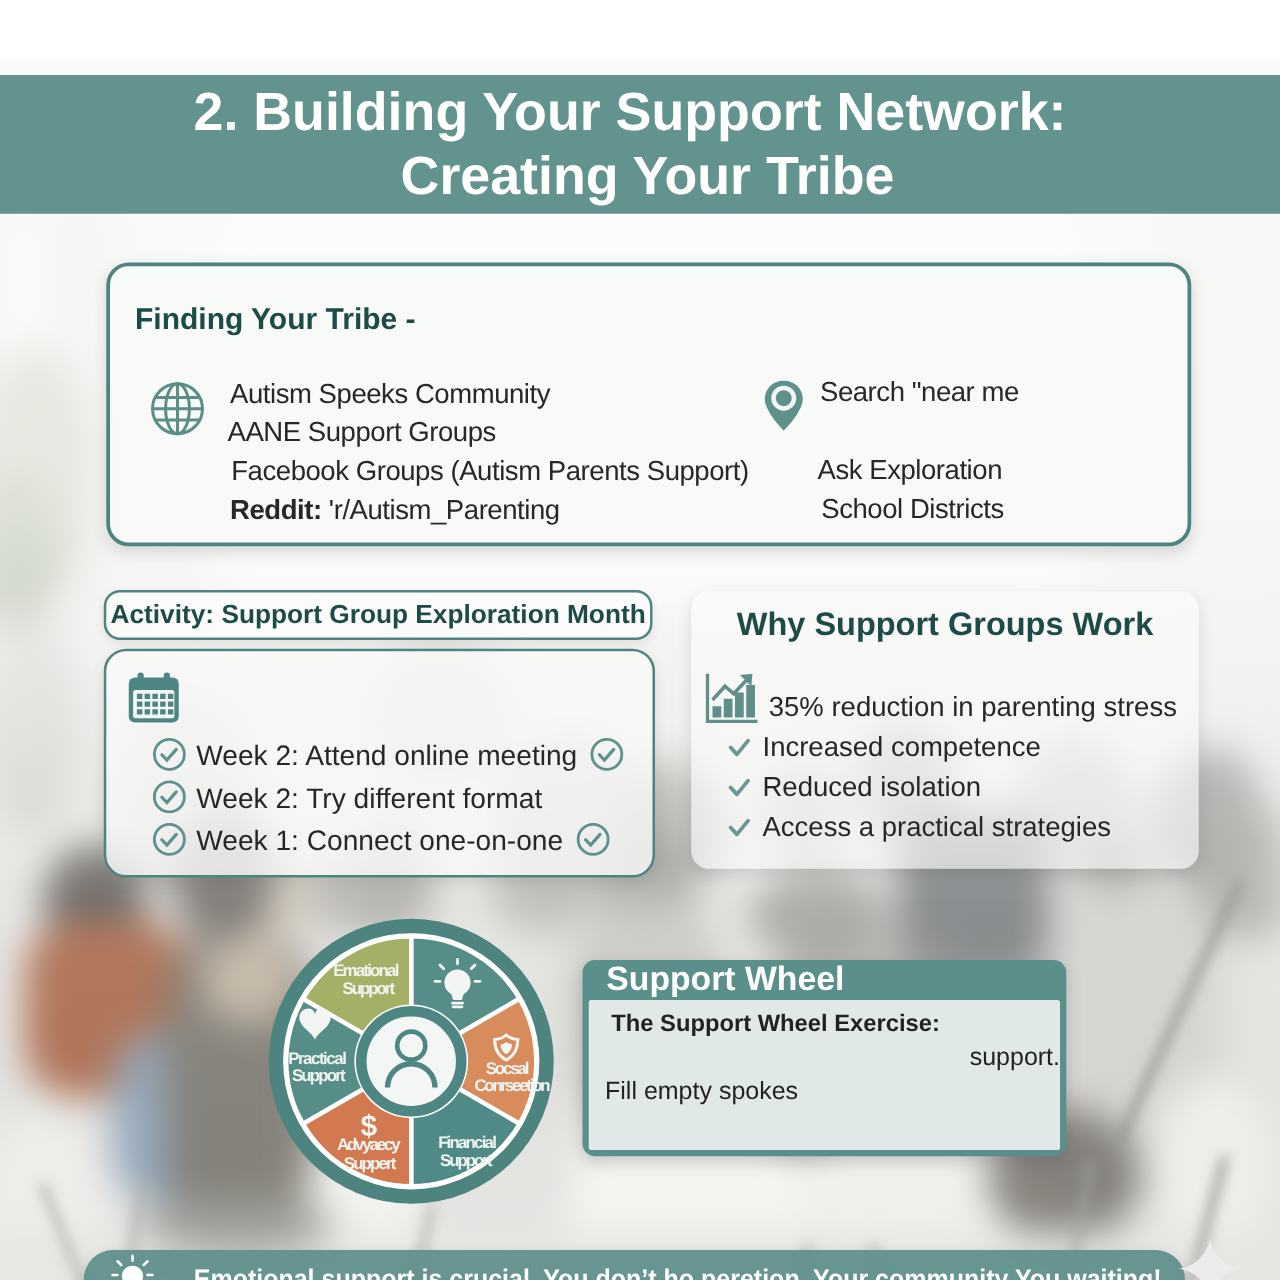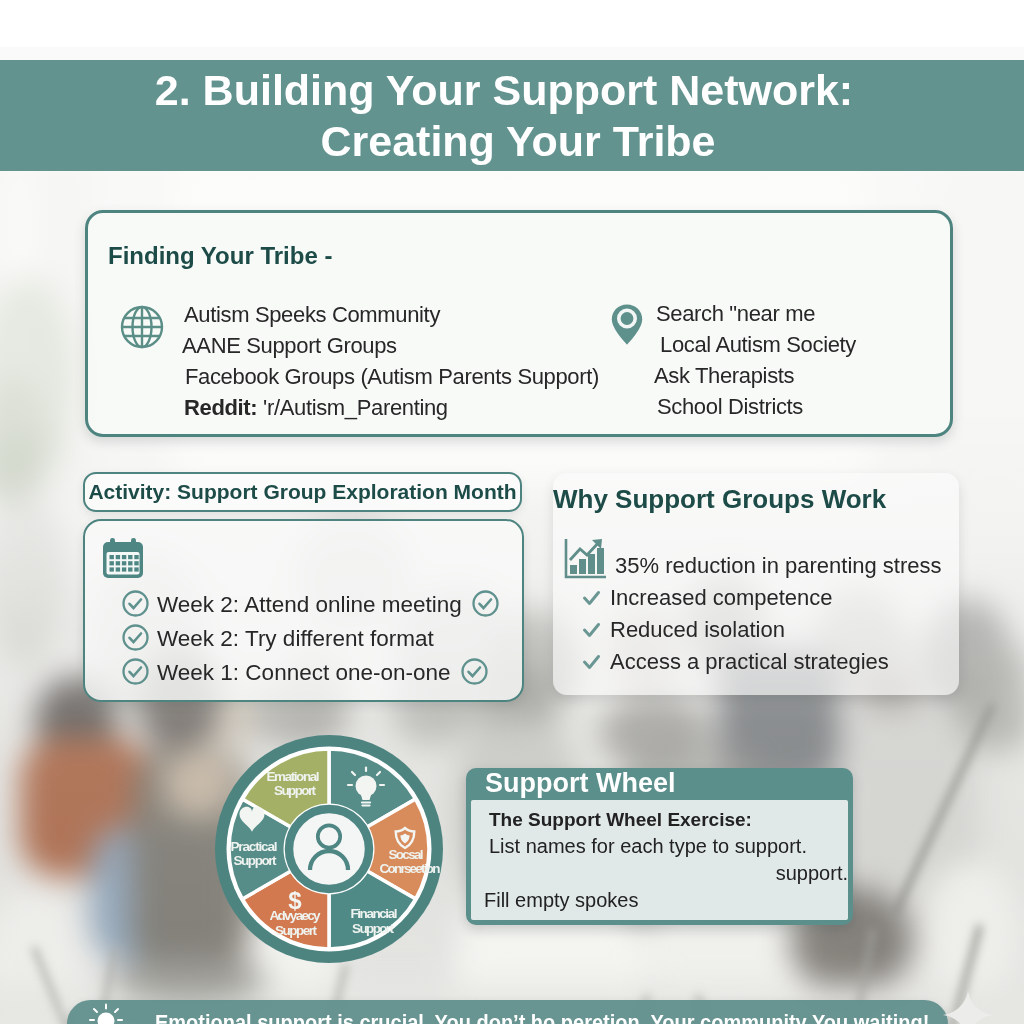--- a/index.html
+++ b/index.html
@@ -22,21 +22,21 @@
   .dteal{color:#1d4b48;font-weight:bold;}
   #card1 .item{color:#272727;font-size:22px;letter-spacing:-0.35px;}
   
   #pill{left:83px;top:425px;width:439px;height:40px;border-radius:13px;border:2.5px solid #4e8480;background:rgba(250,251,250,0.93);box-sizing:border-box;box-shadow:0 3px 8px rgba(60,70,68,0.10);}
   #pill span{display:block;margin-top:6px;text-align:center;font-size:21px;white-space:nowrap;}
   
   #check{left:83px;top:472px;width:441px;height:183px;border-radius:18px;border:2.5px solid #4e8480;background:rgba(249,250,249,0.80);box-sizing:border-box;box-shadow:0 4px 10px rgba(60,70,68,0.12);}
   .row{position:absolute;height:30px;color:#272727;font-size:22.5px;white-space:nowrap;}
   
   #why{left:553px;top:426px;width:406px;height:222px;border-radius:14px;background:rgba(250,251,250,0.64);box-shadow:0 5px 12px rgba(60,70,68,0.15);}
-  #why h2{margin:0;text-align:left;font-size:26px;margin-top:11px;}
+  #why h2{margin:0;text-align:center;font-size:26px;margin-top:11px;}
   .witem{position:absolute;color:#272727;font-size:22px;white-space:nowrap;}
   
   #swcard{left:466px;top:721px;width:387px;height:157px;background:#5a8f8b;border-radius:10px;box-shadow:0 5px 12px rgba(60,70,68,0.22);}
   #swcard .hd{position:absolute;left:19px;top:0px;color:#fff;font-weight:bold;font-size:27px;}
   #swcard .body{position:absolute;left:5px;top:32px;right:5px;bottom:5px;background:rgba(244,246,245,0.88);border-radius:2px;}
   #swcard .body div{color:#222;font-size:20px;margin-left:18px;line-height:27px;margin-top:0;margin-bottom:0;}
   
   #band{left:67px;top:953px;width:881px;height:47px;background:rgba(99,146,142,0.97);border-radius:24px;box-shadow:0 4px 10px rgba(60,70,68,0.20);}
   #band .txt{position:absolute;left:88px;top:0;height:47px;line-height:47px;color:#fff;font-weight:bold;font-size:21.5px;white-space:nowrap;transform:scaleX(0.93);transform-origin:0 50%;}
 </style>
@@ -133,22 +133,21 @@
     <div class="abs item" style="left:96px;top:89px;">Autism Speeks Community</div>
     <div class="abs item" style="left:94px;top:120px;">AANE Support Groups</div>
     <div class="abs item" style="left:97px;top:151px;">Facebook Groups (Autism Parents Support)</div>
     <div class="abs item" style="left:96px;top:182px;"><b>Reddit:</b> 'r/Autism_Parenting</div>
 
     <svg class="abs" style="left:523px;top:91px;" width="32" height="41" viewBox="0 0 32 41">
       <path d="M16 0.5 C7.2 0.5 0.8 7 0.8 15.2 C0.8 25.5 16 40.5 16 40.5 C16 40.5 31.2 25.5 31.2 15.2 C31.2 7 24.8 0.5 16 0.5 Z" fill="#5f918c"></path>
       <circle cx="16" cy="14.5" r="8.2" fill="none" stroke="#f2f7f6" stroke-width="3.6"></circle>
     </svg>
     <div class="abs item" style="left:568px;top:88px;">Search "near me</div>
-    <div class="abs item" style="left:572px;top:119px;">Local Autism Society</div>
-    <div class="abs item" style="left:566px;top:150px;">Ask Therapists</div>
+    <div class="abs item" style="left:566px;top:150px;">Ask Exploration</div>
     <div class="abs item" style="left:569px;top:181px;">School Districts</div>
   </div>
 
   <div class="abs" id="pill">
       <span class="dteal">Activity: Support Group Exploration Month</span>
     </div>
 
   <div class="abs" id="check">
     <svg class="abs" style="left:17px;top:15px;" width="42" height="44" viewBox="0 0 42 44">
       <rect x="1" y="6" width="40" height="36" rx="5" fill="#4e8683"></rect>
@@ -273,21 +272,20 @@
     <g transform="translate(76,-11)">
       <path d="M0 -10 C2.8 -7.5 6.5 -6.5 9.3 -6.5 C9.3 0 6.5 6.5 0 10 C-6.5 6.5 -9.3 0 -9.3 -6.5 C-6.5 -6.5 -2.8 -7.5 0 -10 Z" fill="none" stroke="#f2f5f2" stroke-width="2.4"></path>
       <path d="M0 -4.5 C1.4 -3.2 3.2 -2.7 4.6 -2.7 C4.6 0.8 3.2 3.6 0 5.4 C-3.2 3.6 -4.6 0.8 -4.6 -2.7 C-3.2 -2.7 -1.4 -3.2 0 -4.5 Z" fill="#f2f5f2"></path>
     </g>
   </svg>
 
   <div class="abs" id="swcard">
     <div class="hd">Support Wheel</div>
     <div class="body">
       <div style="margin-top:6px;font-weight:bold;font-size:19px;">The Support Wheel Exercise:</div>
-      <div>List names for each type to support.</div>
       <div style="margin-left:13px;text-align:right;">support.</div>
       <div style="margin-left:13px;">Fill empty spokes</div>
     </div>
   </div>
 
   <div class="abs" id="band">
     <svg class="abs" style="left:18px;top:3px;" width="42" height="42" viewBox="0 0 42 42">
       <g fill="#ffffff" stroke="#ffffff">
         <circle cx="21" cy="18" r="8.5" stroke="none"></circle>
         <path d="M17 25 h8 v5 h-8 Z" stroke="none"></path>

